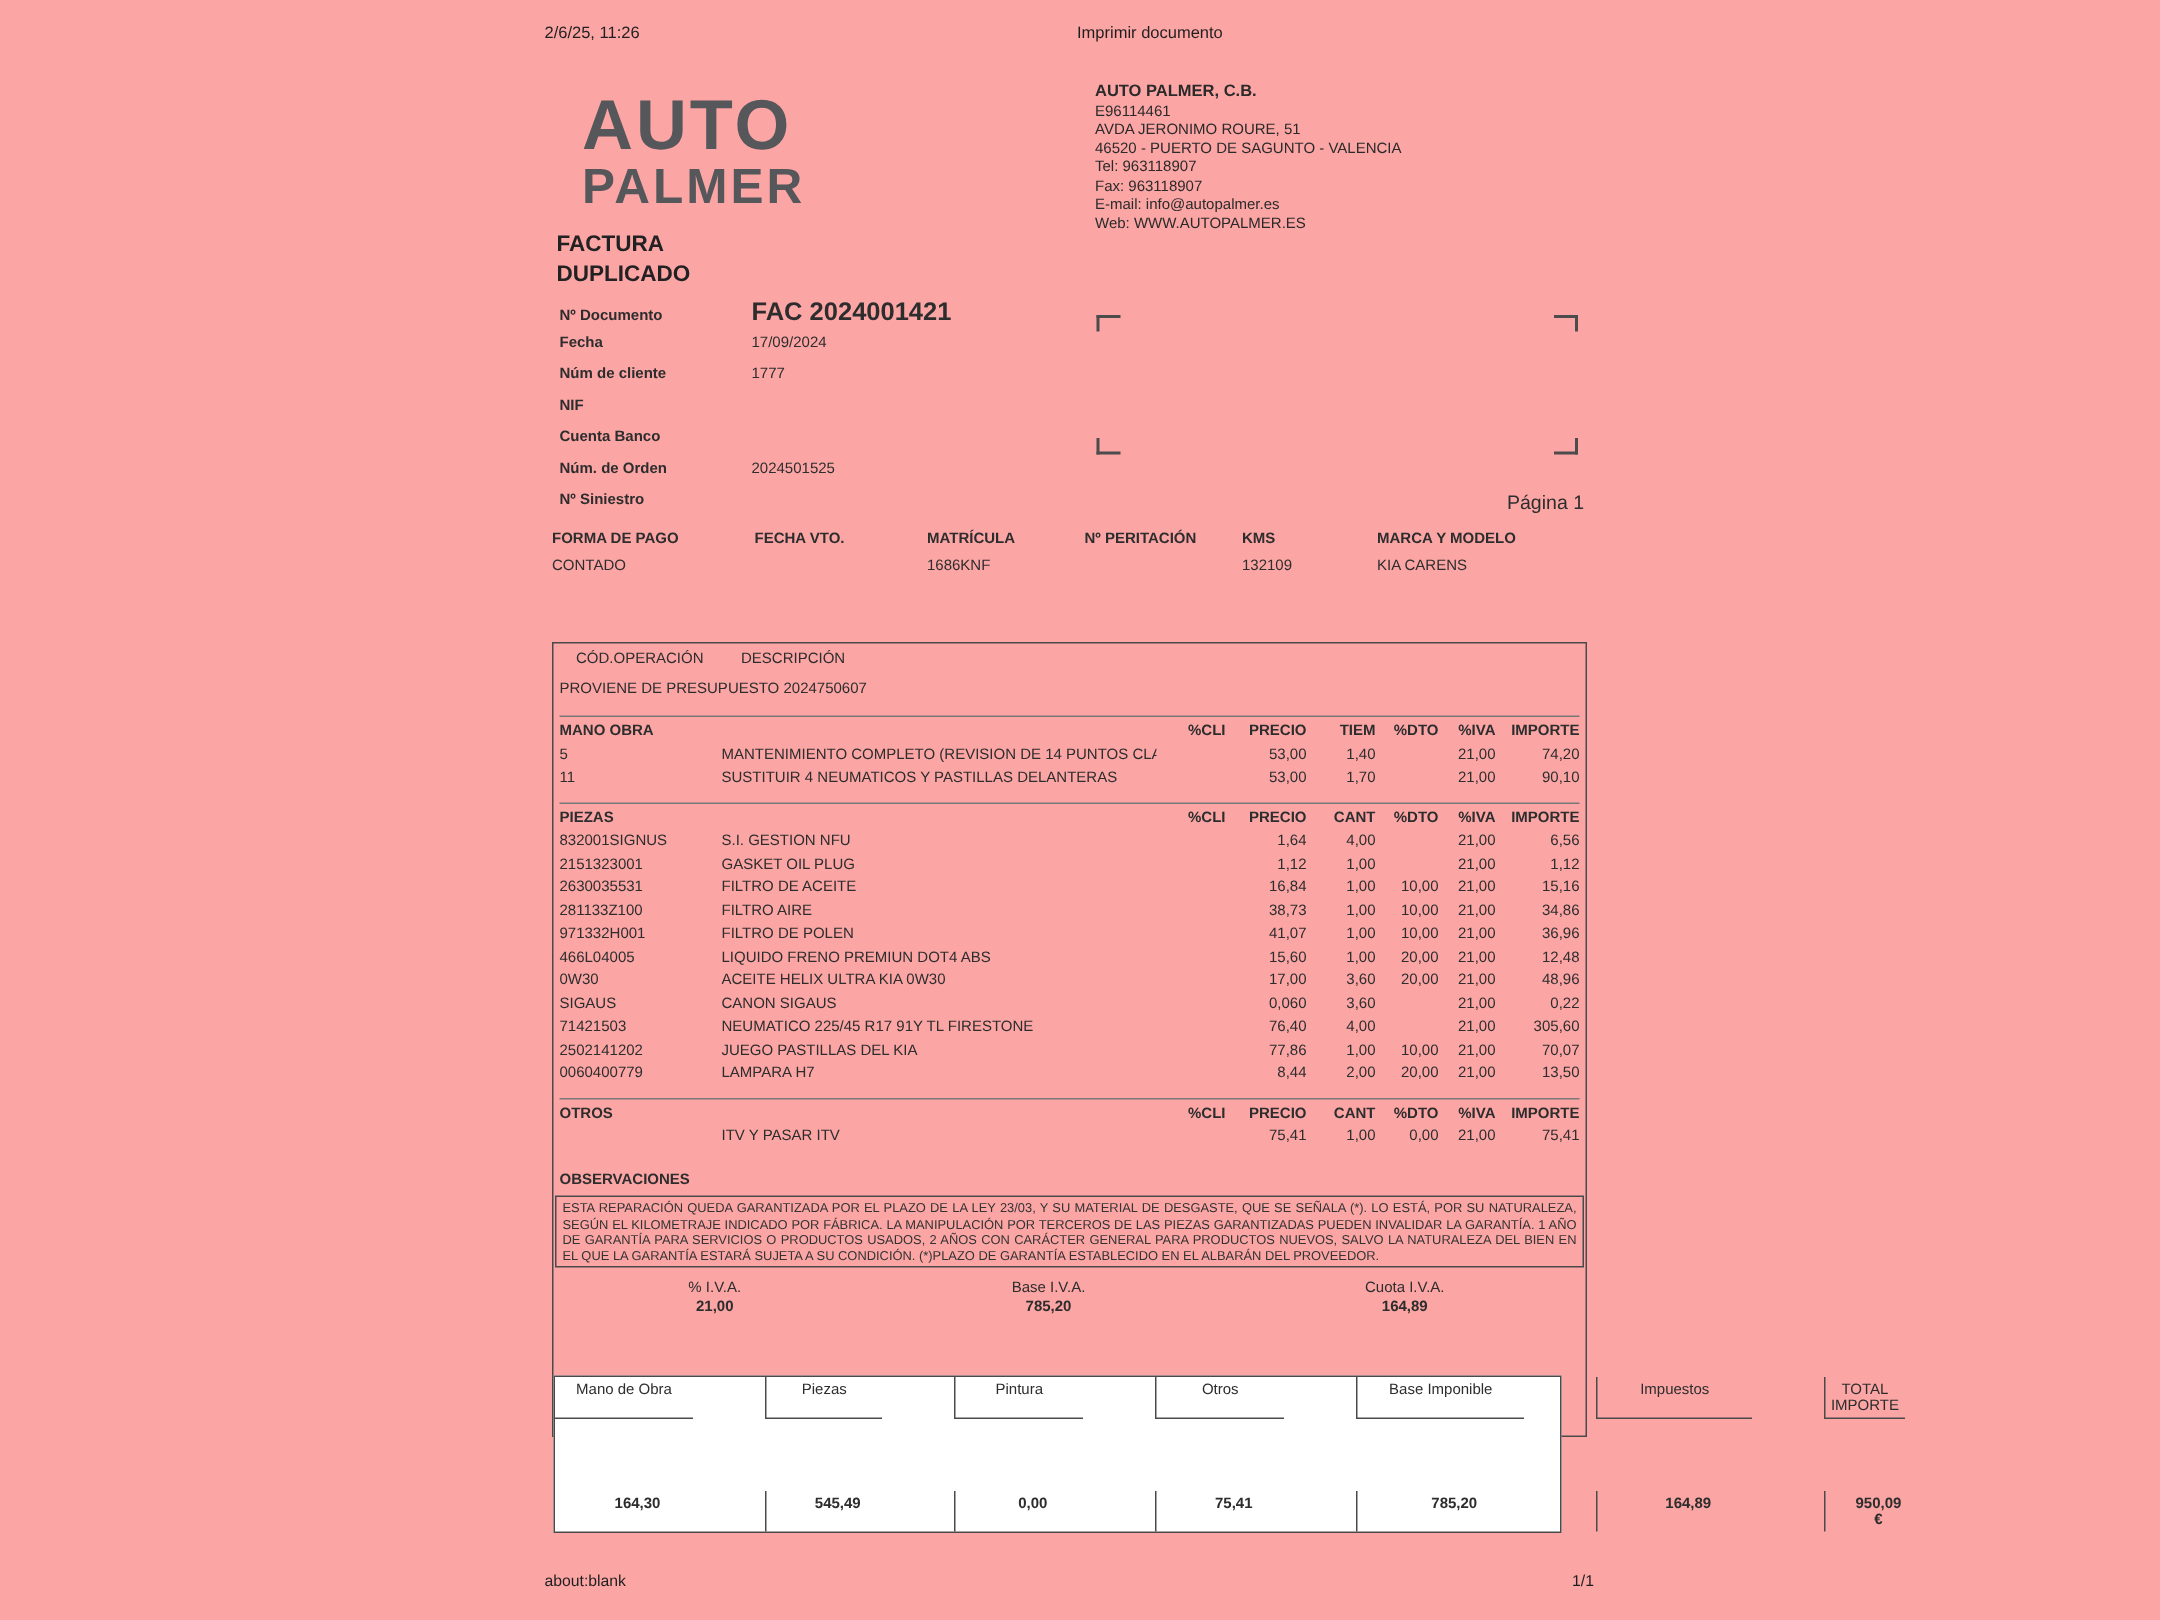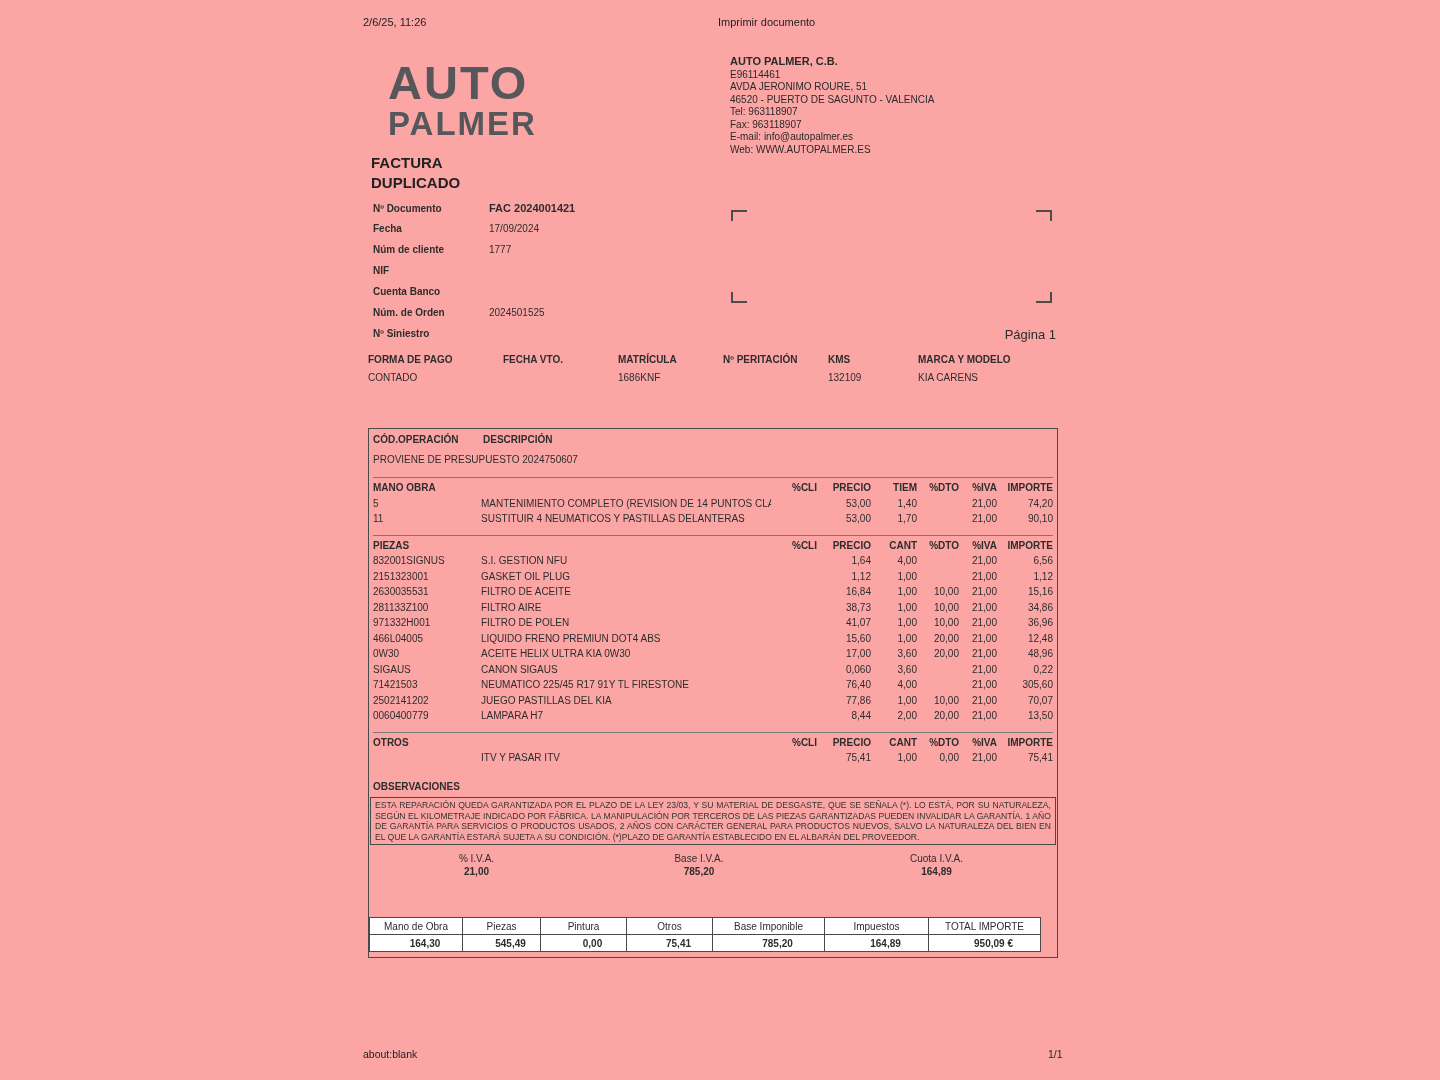--- a/index.html
+++ b/index.html
@@ -20,63 +20,63 @@
   
   .company { position:absolute; left:730px; top:55px; font-size:10px; line-height:12.5px; color:#2a2a2a; }
   .company .cname { font-weight:bold; font-size:11px; margin-bottom:1px; }
 
   
   .doctype { position:absolute; left:371px; top:153px; font-size:15px; font-weight:bold; line-height:20px; color:#222; }
 
   
   .doc-fields { position:absolute; left:373px; top:201px; font-size:10px; }
   .doc-row { height:21px; line-height:14px; }
-  .doc-label { display:inline-block; width:116px; font-weight:bold; }
+  .doc-label { display:inline-block; width:128px; font-weight:bold; }
   .doc-value { display:inline-block; }
-  .doc-value-first { font-weight:bold; font-size:11px; }
+  .doc-value-first { font-weight:bold; font-size:17px; }
   .page-label { position:absolute; right:384px; top:327px; font-size:13px; }
 
   
   .crop { position:absolute; width:16px; height:11px; }
   .crop-tl { left:731px; top:210px; border-left:2px solid #4c4c4c; border-top:2px solid #4c4c4c; }
   .crop-tr { left:1036px; top:210px; border-right:2px solid #4c4c4c; border-top:2px solid #4c4c4c; }
   .crop-bl { left:731px; top:292px; border-left:2px solid #4c4c4c; border-bottom:2px solid #4c4c4c; }
   .crop-br { left:1036px; top:292px; border-right:2px solid #4c4c4c; border-bottom:2px solid #4c4c4c; }
 
   
   .veh { position:absolute; left:368px; width:690px; display:grid; font-size:10px; row-gap:7px; }
   .veh1 { top:354px; grid-template-columns:135px 115px 105px 105px 90px 140px; }
   .veh2 { top:392px; grid-template-columns:190px 140px 140px 110px 110px; }
   .veh-h { font-weight:bold; white-space:nowrap; }
   .veh-v { white-space:nowrap; }
 
   
   .main-box { position:absolute; left:368px; top:428px; width:690px; height:530px; border:1px solid #4a4a4a; font-size:10px; }
   .mb-inner { padding:5px 4px 0 4px; }
-  .cols-head { display:flex; font-weight:bold; }
+  .cols-head { display:flex; font-weight:normal;margin-left:11px; }
   .cols-head .c1 { width:110px; }
   .origin { margin-top:9px; }
 
   .irow { display:grid; grid-template-columns:108px 1fr 46px 54px 46px 42px 38px 56px; line-height:15.5px; }
   .irow span { white-space:nowrap; overflow:hidden; }
   .irow .r { text-align:right; }
   .sec-head { font-weight:bold; border-top:1px solid #787878; padding-top:2px; margin-top:8px; }
   .sec-head-first { margin-top:12px; }
   .sec-title { grid-column:1 / 3; }
 
   
   .obs-title { position:absolute; left:4px; top:352px; font-weight:bold; font-size:10px; }
   .obs-box { position:absolute; left:1px; top:368px; width:686px; border:1px solid #4a4a4a; padding:2px 4px; font-size:8.6px; line-height:10.6px; text-align:justify; color:#333; }
 
   
   .iva { position:absolute; left:0; top:424px; width:690px; display:grid; grid-template-columns:215px 230px 245px; text-align:center; font-size:10px; }
   .iva .val { font-weight:bold; margin-top:2px; }
 
   
-  .totals { position:absolute; left:0px; top:488px; width:672px; display:grid; grid-template-columns:92px 78px 86px 86px 112px 104px 1fr; border:1px solid #4a4a4a; text-align:center; font-size:10px; background:#fff; }
+  .totals { position:absolute; left:0px; top:488px; width:672px; display:grid; grid-template-columns:92px 78px 86px 86px 112px 104px 1fr; border:1px solid #4a4a4a; text-align:center; font-size:10px; background:#fff;gap:48px; }
   .tcell { padding:2.5px 2px; border-left:1px solid #4a4a4a; }
   .tcell:nth-child(7n+1) { border-left:none; }
   .th { border-bottom:1px solid #4a4a4a; }
   .tv { font-weight:bold;padding-left:20px; }
   .strong { font-weight:normal; }
 </style>
 </head>
 <body>
 
 <div class="canvas">

